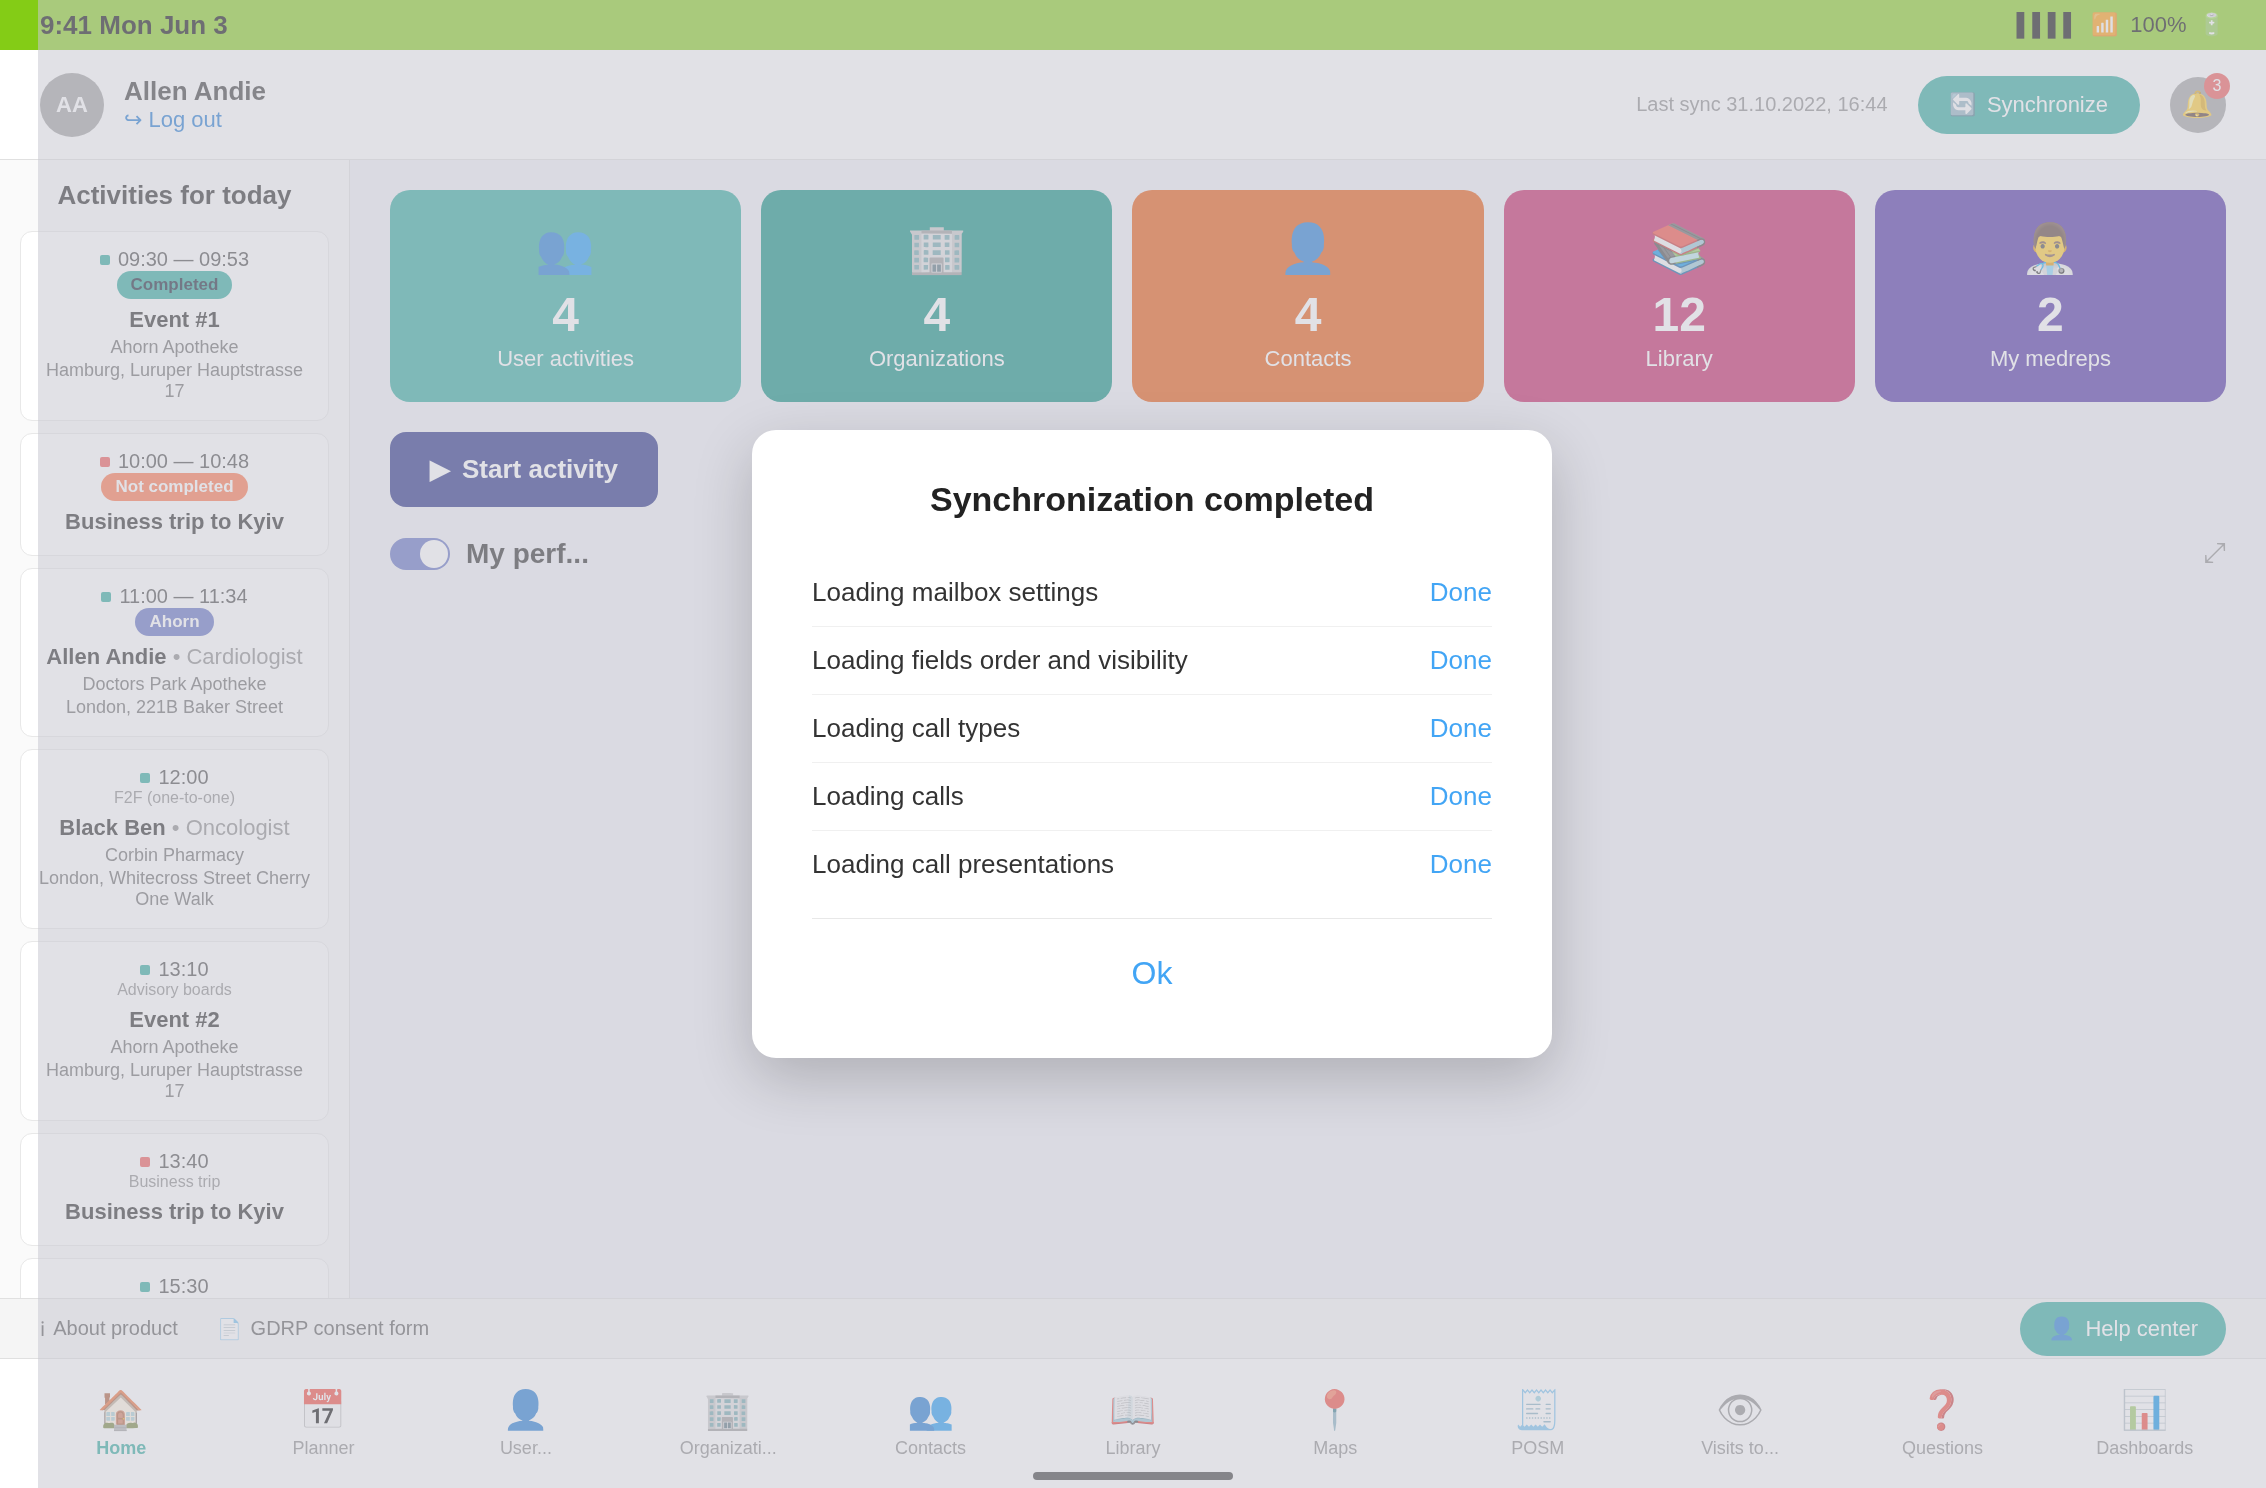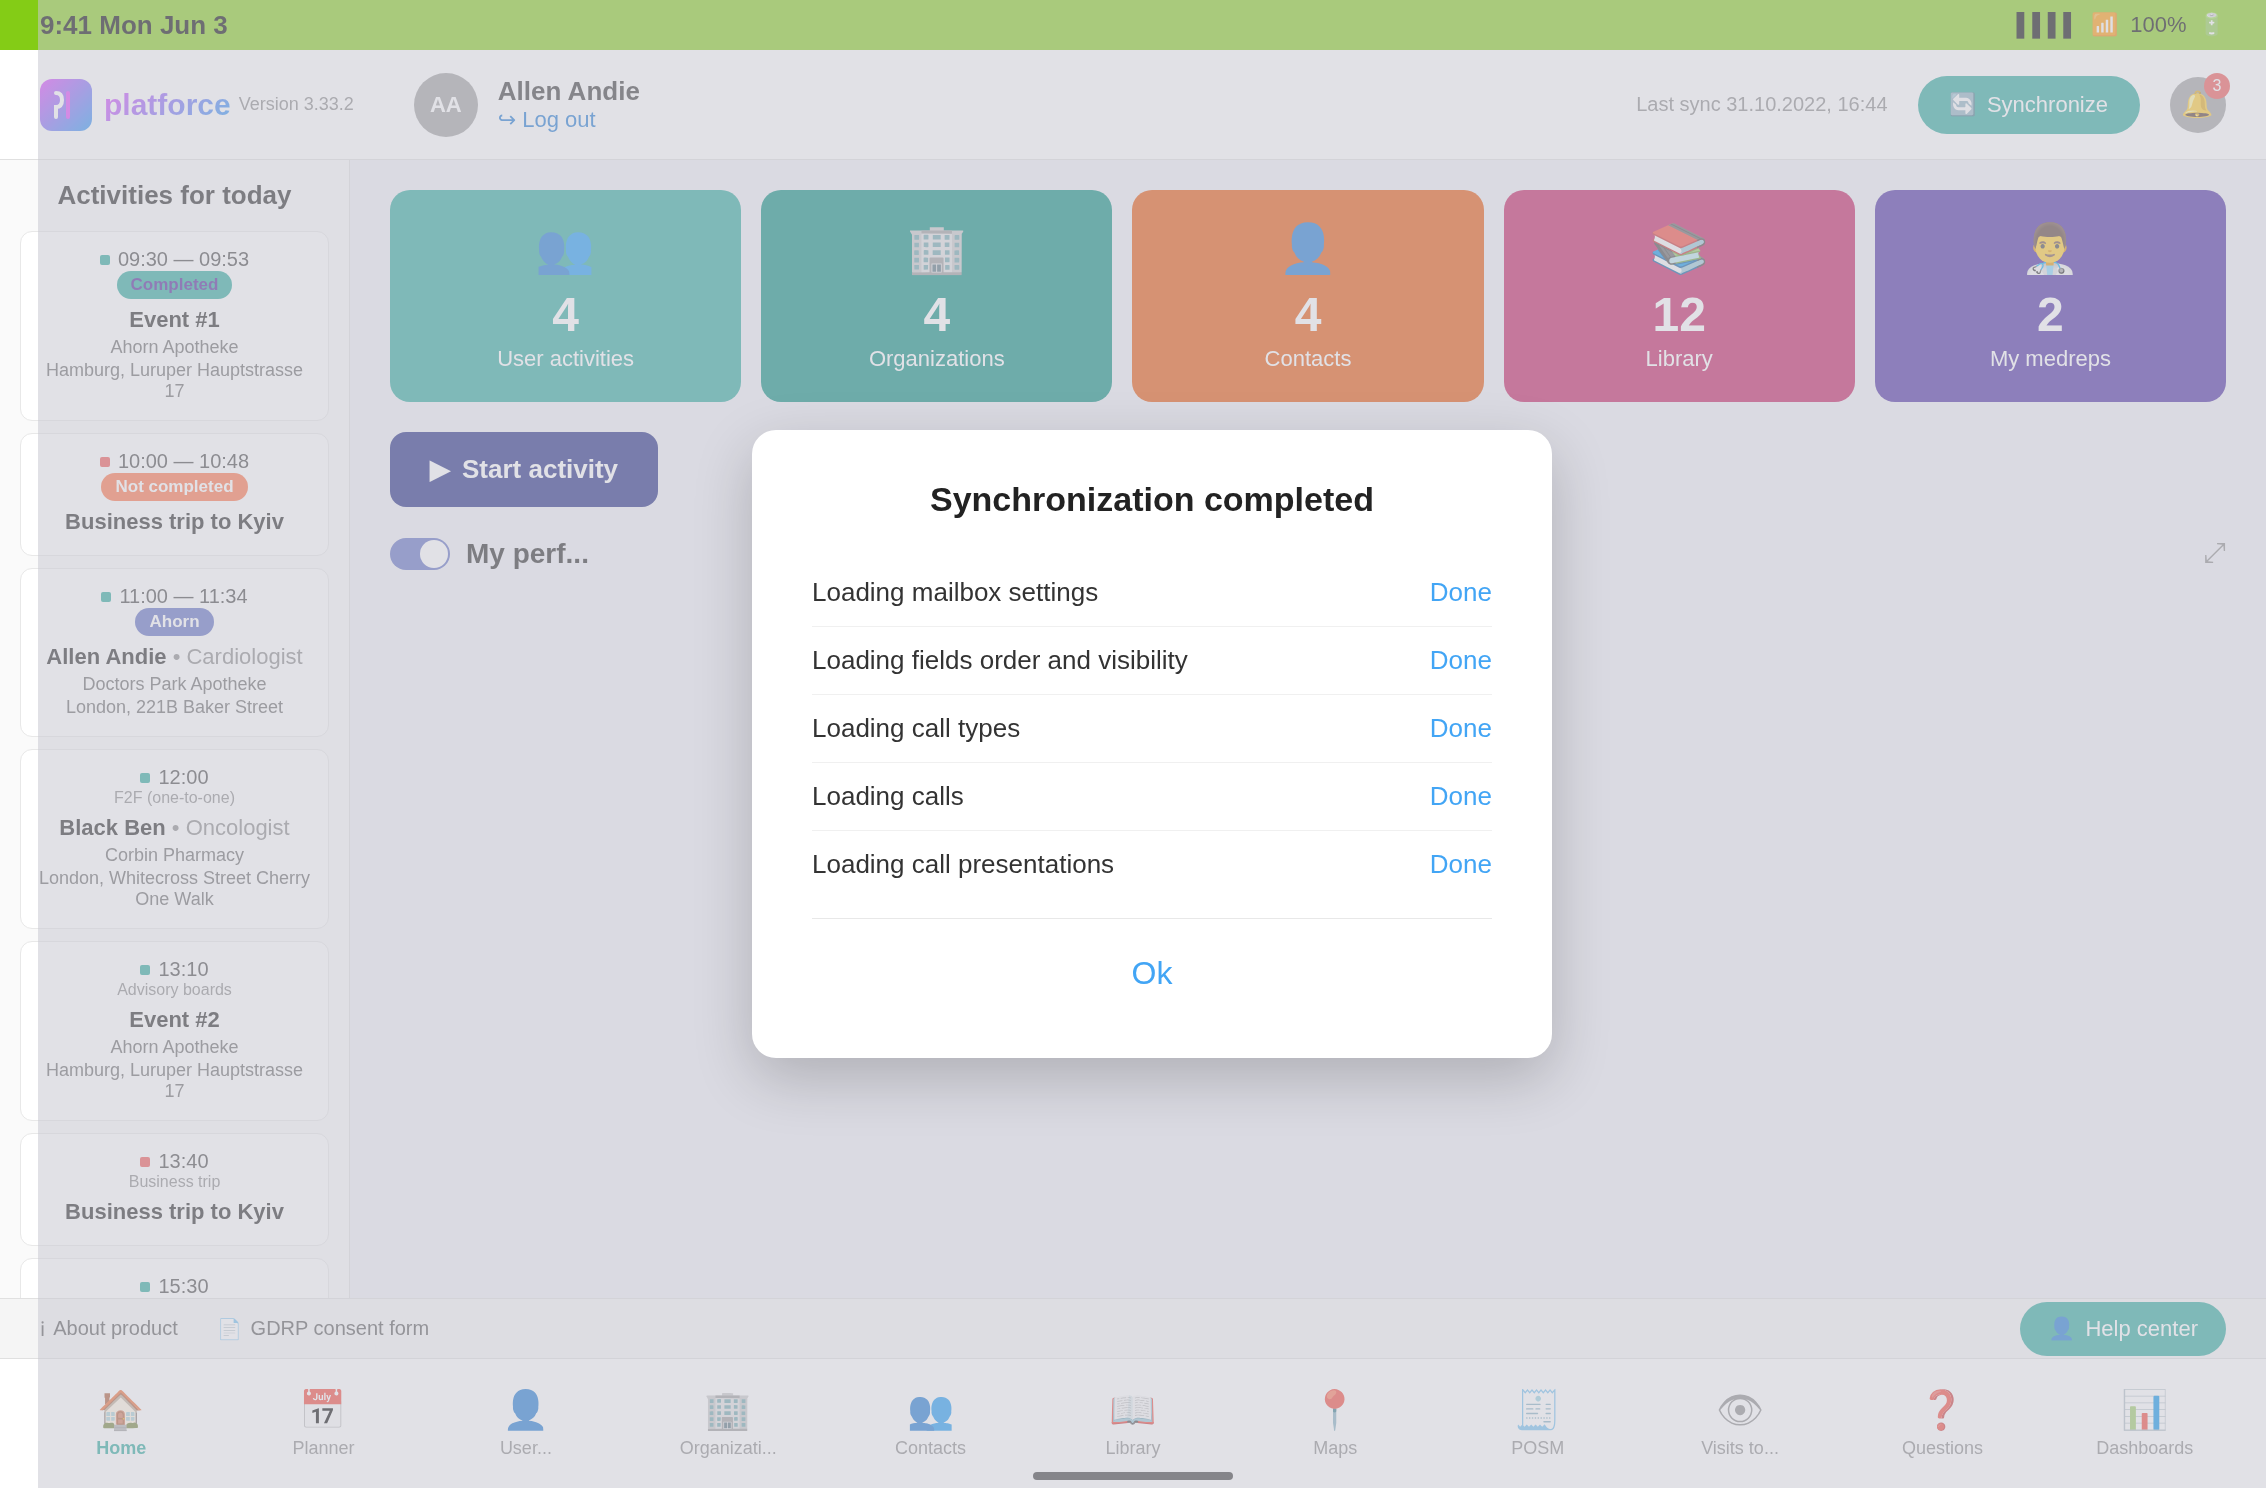--- a/index.html
+++ b/index.html
@@ -116,21 +116,21 @@
       flex-direction: column;
     }
     .activity-time { font-size: 20px; color: #444; display: flex; align-items: center; gap: 8px; }
     .time-dot { width: 10px; height: 10px; border-radius: 2px; display: inline-block; }
     .badge {
       padding: 4px 14px;
       border-radius: 20px;
       font-size: 17px;
       font-weight: 600;
     }
-    .badge-completed { background: #26a69a; color: #4c1d95; }
+    .badge-completed { background: #26a69a; color: #0f172a; }
     .badge-not-completed { background: #ff7043; color: white; }
     .badge-close { background: #5c6bc0; color: white; }
     .activity-title { font-size: 22px; font-weight: 700; color: #222; margin-bottom: 4px; }
     .activity-subtitle { font-size: 18px; color: #666; margin-bottom: 2px; }
     .activity-type { font-size: 16px; color: #888; }
 
     
     .right-content { flex: 1; overflow-y: auto; padding: 30px 40px; }
 
     
@@ -333,34 +333,20 @@
   <span class="status-time">9:41 Mon Jun 3</span>
   <div class="status-icons">
     <span>▌▌▌▌</span>
     <span>📶</span>
     <span>100%</span>
     <span>🔋</span>
   </div>
 </div>
 
 <div class="header">
-  <div class="logo-area">
-    <div class="logo-icon">
-      <svg width="36" height="36" viewBox="0 0 36 36">
-        <path d="M8 6 Q14 6 14 13 Q14 20 8 20 L8 30" stroke="white" stroke-width="4" fill="none" stroke-linecap="round"></path>
-        <path d="M20 6 L20 30" stroke="#e040fb" stroke-width="4" fill="none" stroke-linecap="round"></path>
-      </svg>
-    </div>
-    <div>
-      <div style="display:flex;align-items:center;gap:8px;">
-        <span class="logo-text" style="background:linear-gradient(135deg,#e040fb,#2196f3);-webkit-background-clip:text;-webkit-text-fill-color:transparent;">platforce</span>
-        <span class="logo-version">Version 3.33.2</span>
-      </div>
-    </div>
-  </div>
 
   <div class="user-area">
     <div class="avatar">AA</div>
     <div class="user-info">
       <div class="user-name">Allen Andie</div>
       <div class="logout-link">
         <span>↪</span>
         <span>Log out</span>
       </div>
     </div>

